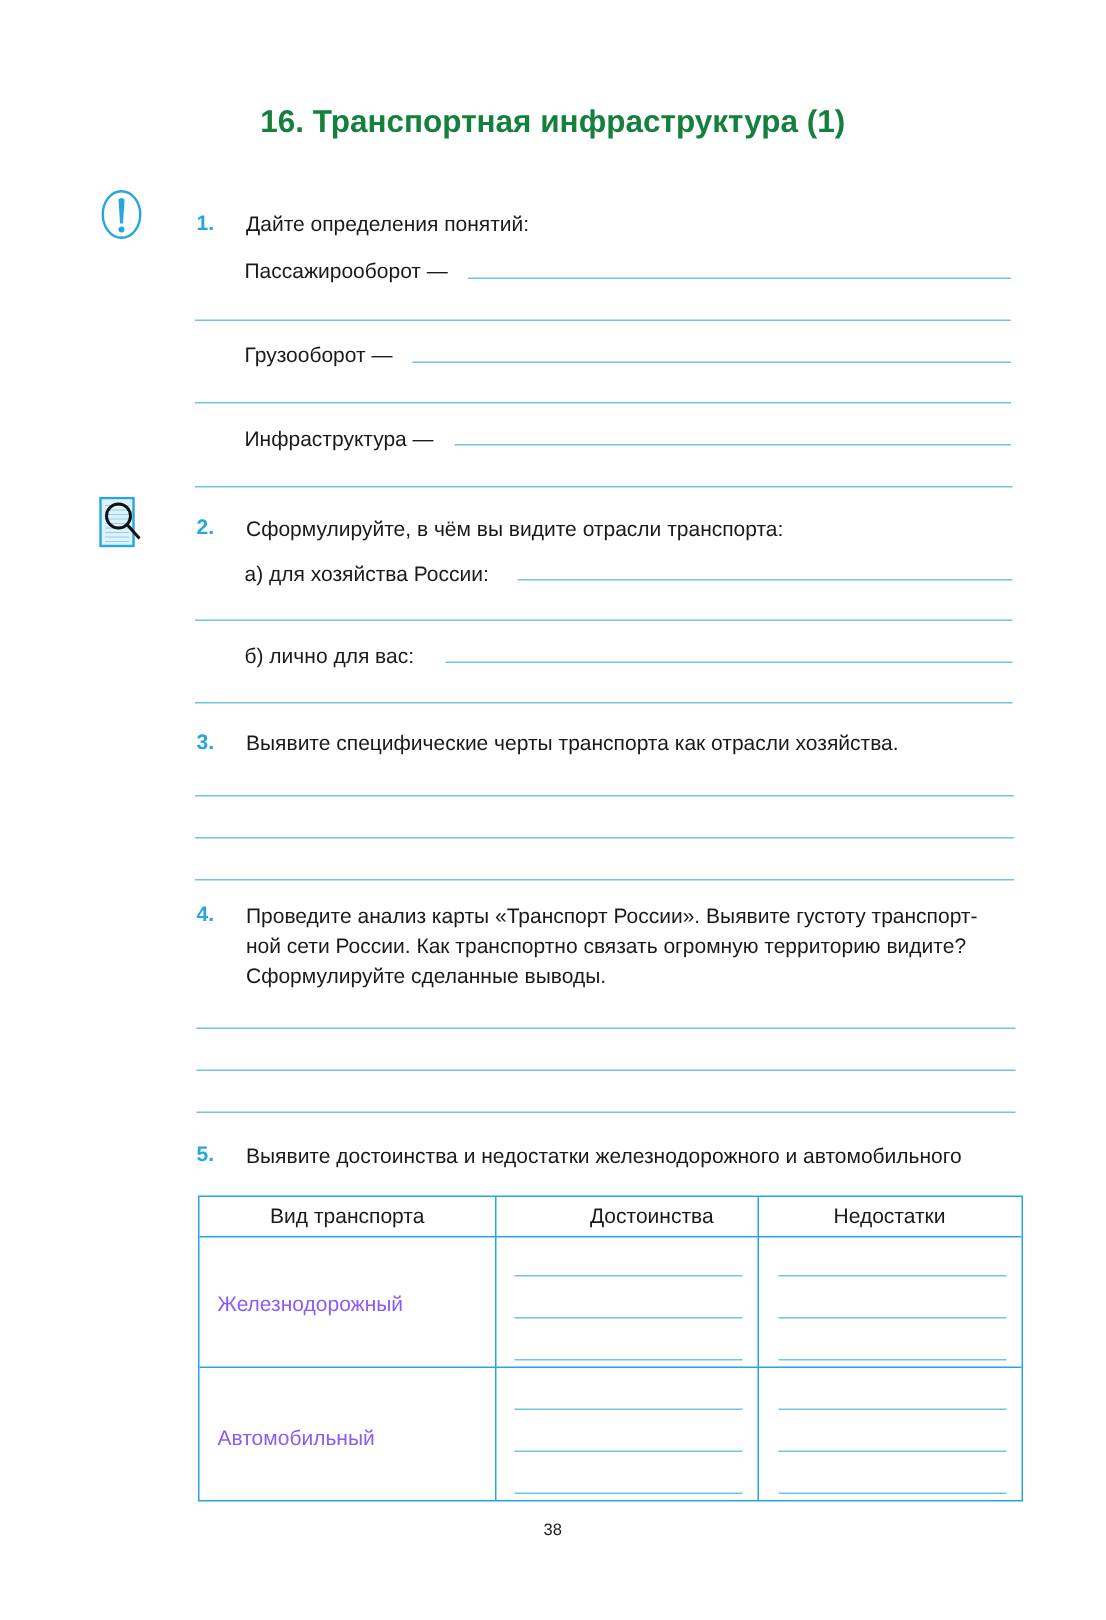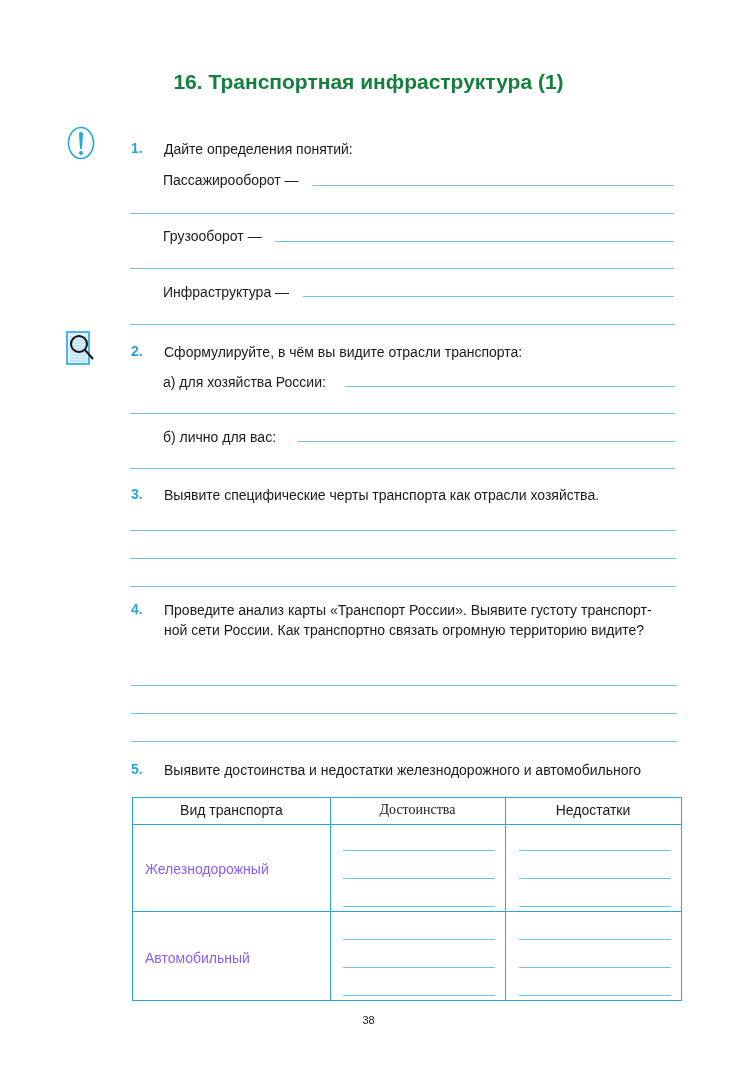--- a/index.html
+++ b/index.html
@@ -94,38 +94,39 @@
   <div class="num" style="top:486px;">3.</div>
   <div class="q" style="top:485px;">Выявите специфические черты транспорта как отрасли хозяйства.</div>
   <div class="line" style="left:130px;width:546px;top:530px;"></div>
   <div class="line" style="left:130px;width:546px;top:558px;"></div>
   <div class="line" style="left:130px;width:546px;top:586px;"></div>
 
   <div class="num" style="top:601px;">4.</div>
   <div class="q wide" style="top:600px;">
     <div>Проведите анализ карты «Транспорт России». Выявите густоту транспорт-</div>
     <div>ной сети России. Как транспортно связать огромную территорию видите?</div>
+    <div>Сформулируйте сделанные выводы.</div>
   </div>
   <div class="line" style="left:131px;width:546px;top:685px;"></div>
   <div class="line" style="left:131px;width:546px;top:713px;"></div>
   <div class="line" style="left:131px;width:546px;top:741px;"></div>
 
   <div class="num" style="top:761px;">5.</div>
   <div class="q wide" style="top:760px;">
     <div>Выявите достоинства и недостатки железнодорожного и автомобильного</div>
   </div>
 
   <div class="table">
     <div class="vline" style="left:197px;"></div>
     <div class="vline" style="left:372px;"></div>
     <div class="hline" style="top:26px;"></div>
     <div class="hline" style="top:113px;"></div>
 
     <div class="th" style="left:0;width:197px;">Вид транспорта</div>
-    <div class="th" style="left:197px;width:175px;font-family:Liberation Serif, serif;">Достоинства</div>
+    <div class="th" style="left:214px;width:175px;">Достоинства</div>
     <div class="th" style="left:372px;width:176px;">Недостатки</div>
 
     <div class="rowlabel" style="top:63px;">Железнодорожный</div>
     <div class="rowlabel" style="top:152px;">Автомобильный</div>
 
     <div class="cline" style="left:210px;width:152px;top:52px;"></div>
     <div class="cline" style="left:210px;width:152px;top:80px;"></div>
     <div class="cline" style="left:210px;width:152px;top:108px;"></div>
     <div class="cline" style="left:386px;width:152px;top:52px;"></div>
     <div class="cline" style="left:386px;width:152px;top:80px;"></div>

